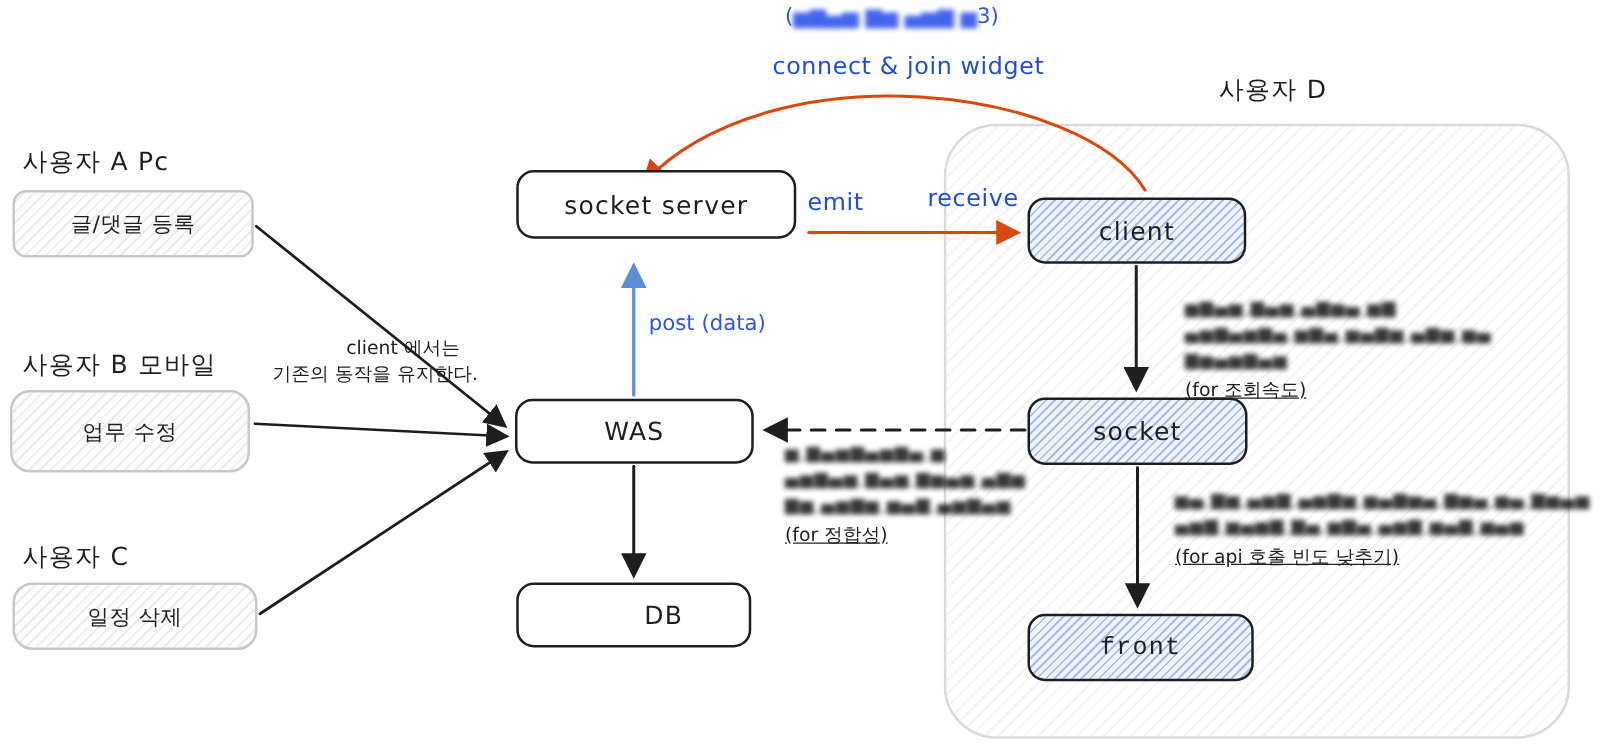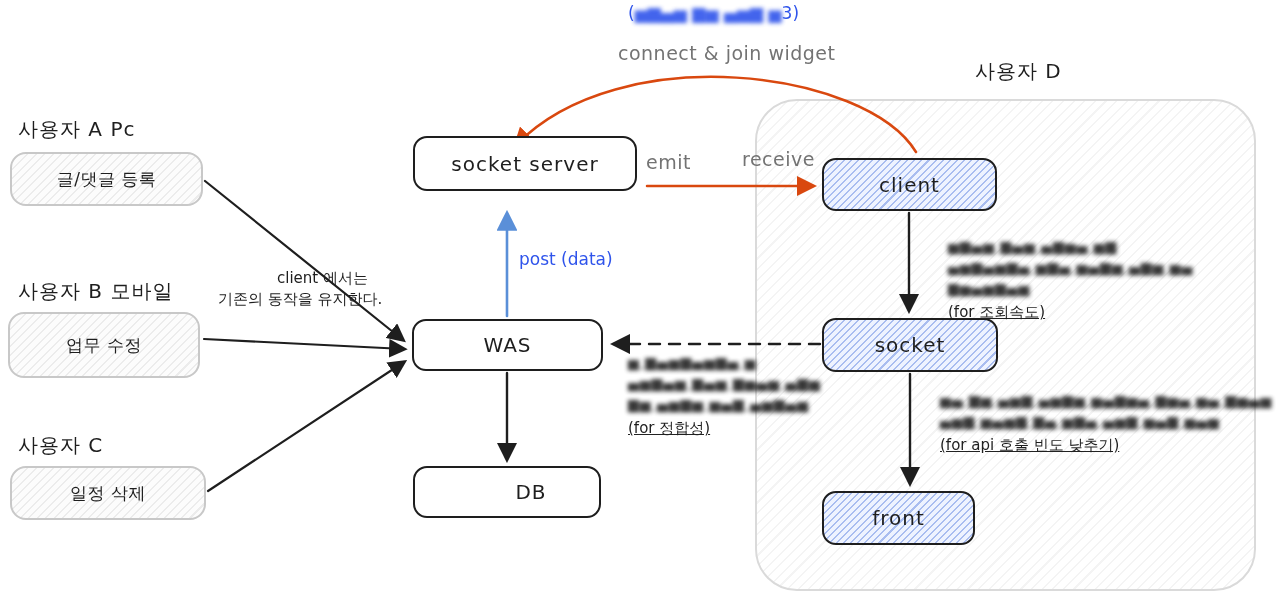--- a/index.html
+++ b/index.html
@@ -21,21 +21,21 @@
     background:repeating-linear-gradient(135deg,#fcfcfc 0 4.5px,#ececec 4.5px 6px);
     color:#1e1e1e;
   }
   .container-box{
     position:absolute;left:755px;top:99px;width:501px;height:492px;
     border:2px solid #dadada;border-radius:42px;box-sizing:border-box;
     background:repeating-linear-gradient(135deg,#ffffff 0 6px,#f4f4f4 6px 7.5px);
   }
   .lbl{position:absolute;white-space:nowrap;}
   .section-title{font-size:20px;letter-spacing:1px;}
-  .orange{color:#737373;}
+  .orange{color:#1d4ed8;}
   .blue-text{color:#2f54eb;}
   .edge-label{font-size:19px;letter-spacing:0.5px;}
   .note{position:absolute;font-size:14px;line-height:21px;color:#222;text-decoration:underline;}
   .note .caption{font-size:15px;margin-top:3px;filter:none;color:#1e1e1e;}
   .redacted{filter:blur(2px);opacity:0.9;letter-spacing:1px;}
   .redacted-inline{filter:blur(2px);opacity:0.9;}
   .client-note{font-size:15px;line-height:21px;text-align:right;width:150px;}
 </style>
 </head>
 <body>
@@ -66,21 +66,21 @@
 
     <line x1="647" y1="186" x2="813" y2="186" stroke="#d9480f" stroke-width="2.5" stroke-linecap="round" marker-end="url(#ah-orange)"></line>
     <path d="M 916 152 C 866 70, 620 38, 516 145" fill="none" stroke="#d9480f" stroke-width="2.5" stroke-linecap="round" marker-end="url(#ah-orange)"></path>
 
     <line x1="909" y1="213" x2="909" y2="310" stroke="#1e1e1e" stroke-width="2.4" stroke-linecap="round" marker-end="url(#ah-black)"></line>
     <line x1="820" y1="344" x2="614" y2="344" stroke="#1e1e1e" stroke-width="2.4" stroke-dasharray="11 9" stroke-linecap="round" marker-end="url(#ah-black)"></line>
     <line x1="910" y1="374" x2="910" y2="483" stroke="#1e1e1e" stroke-width="2.4" stroke-linecap="round" marker-end="url(#ah-black)"></line>
   </svg>
 
   <div class="lbl section-title" style="left:18px;top:116px;">사용자 A Pc</div>
-  <div class="node gray" style="left:10px;top:152px;width:193px;height:54px;">
+  <div class="node gray" style="left:10px;top:152px;width:193px;height:54px;border-radius:11px;">
     <span>글/댓글 등록</span>
   </div>
 
   <div class="lbl section-title" style="left:18px;top:278px;">사용자 B 모바일</div>
   <div class="node gray" style="left:8px;top:312px;width:192px;height:66px;">
     <span>업무 수정</span>
   </div>
 
   <div class="lbl section-title" style="left:18px;top:432px;">사용자 C</div>
   <div class="node gray" style="left:10px;top:466px;width:196px;height:54px;">
@@ -97,21 +97,21 @@
     <span>DB</span>
   </div>
 
   <div class="lbl section-title" style="left:975px;top:58px;">사용자 D</div>
   <div class="node blue" style="left:822px;top:158px;width:175px;height:53px;">
     <span>client</span>
   </div>
   <div class="node blue" style="left:822px;top:318px;width:176px;height:54px;">
     <span>socket</span>
   </div>
-  <div class="node blue" style="left:822px;top:491px;width:153px;height:54px;">
+  <div class="node blue" style="left:822px;top:491px;width:181px;height:54px;font-family:Liberation Mono, monospace;">
     <span>front</span>
   </div>
 
   <div class="lbl blue-text" style="left:628px;top:3px;font-size:17px;">
     <span>(</span><span class="redacted-inline">▅▆▄▅ ▆▅ ▄▅▆ ▅</span><span>3)</span>
   </div>
   <div class="lbl orange edge-label" style="left:618px;top:42px;">connect &amp; join widget</div>
   <div class="lbl orange edge-label" style="left:646px;top:151px;">emit</div>
   <div class="lbl orange edge-label" style="left:742px;top:148px;">receive</div>
   <div class="lbl blue-text" style="left:519px;top:249px;font-size:17px;">post (data)</div>

